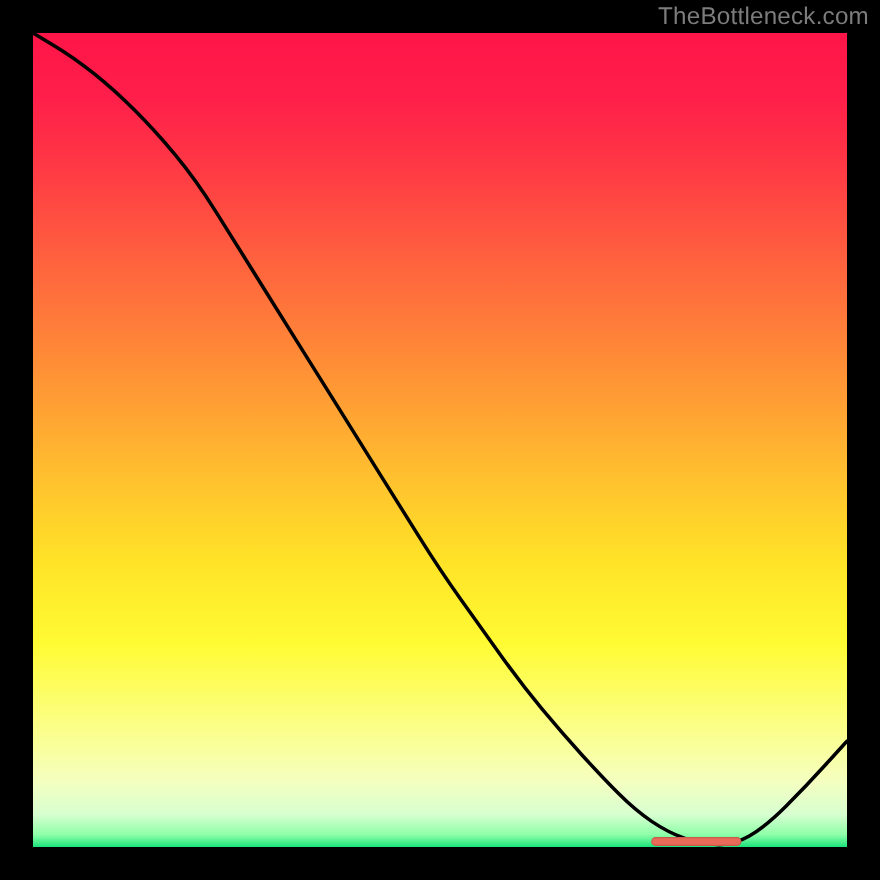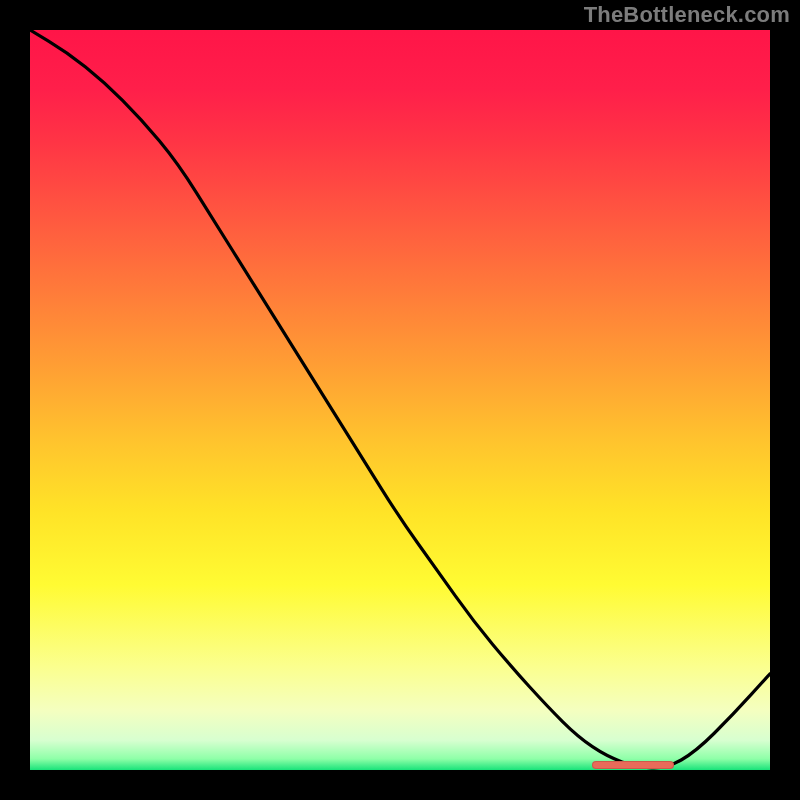--- a/index.html
+++ b/index.html
@@ -14,21 +14,21 @@
   .stage {
     position: relative;
     width: 800px;
     height: 800px;
   }
   .attribution {
     position: absolute;
     top: 2px;
     right: 10px;
     font-size: 22px;
-    font-weight: 700;
+    font-weight: 400;
     color: #7c7c7c;
     letter-spacing: 0.2px;
   }
   .plot {
     position: absolute;
     left: 30px;
     top: 30px;
     width: 740px;
     height: 740px;
   }

